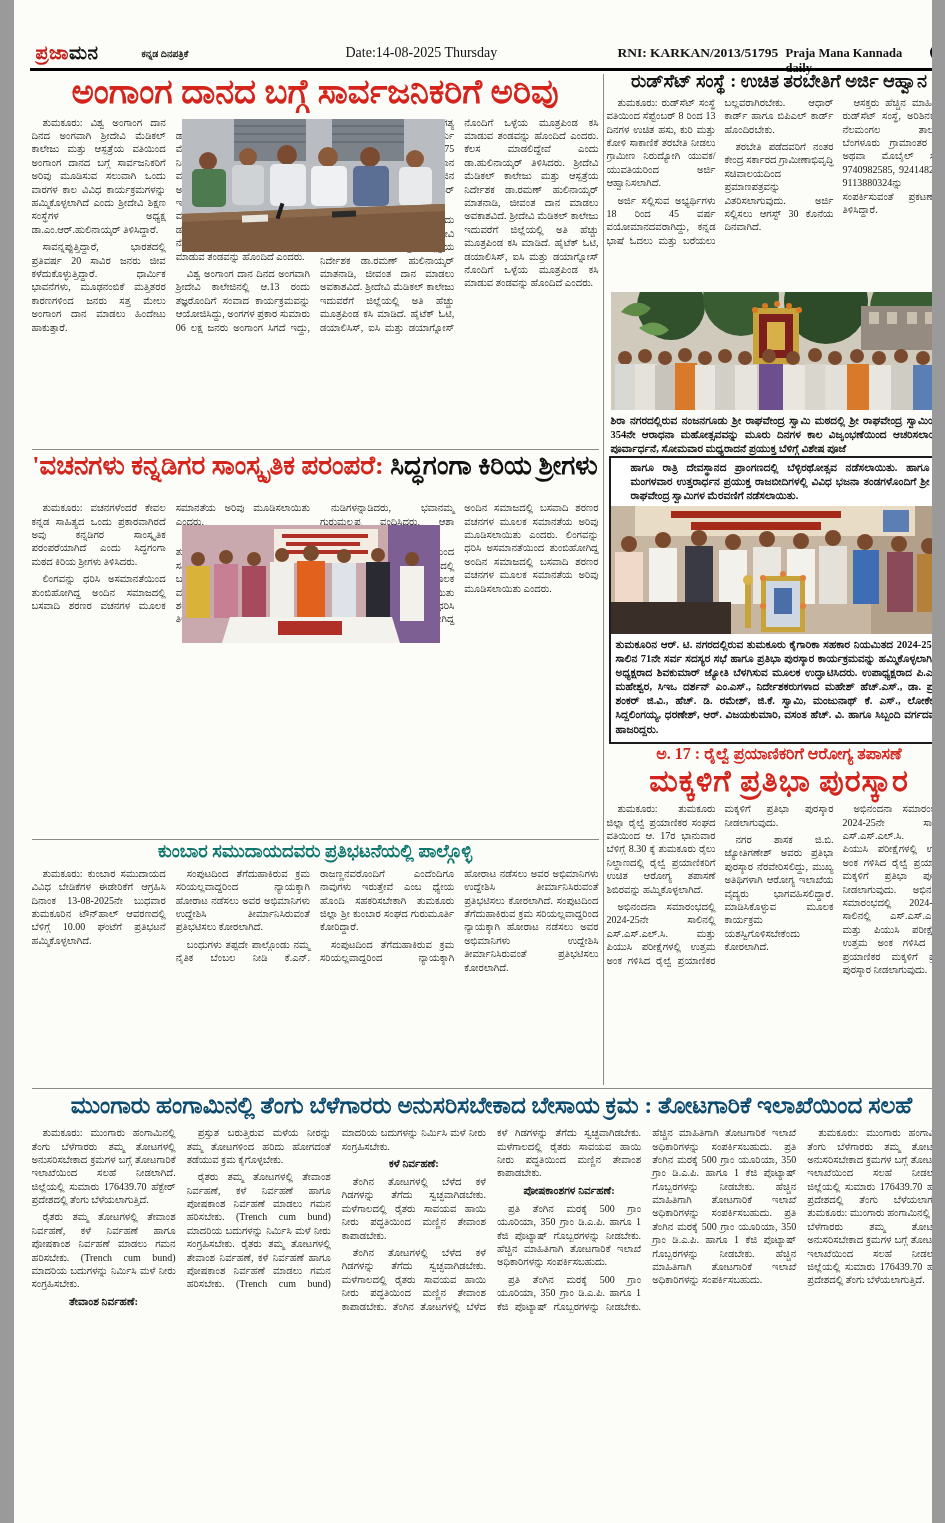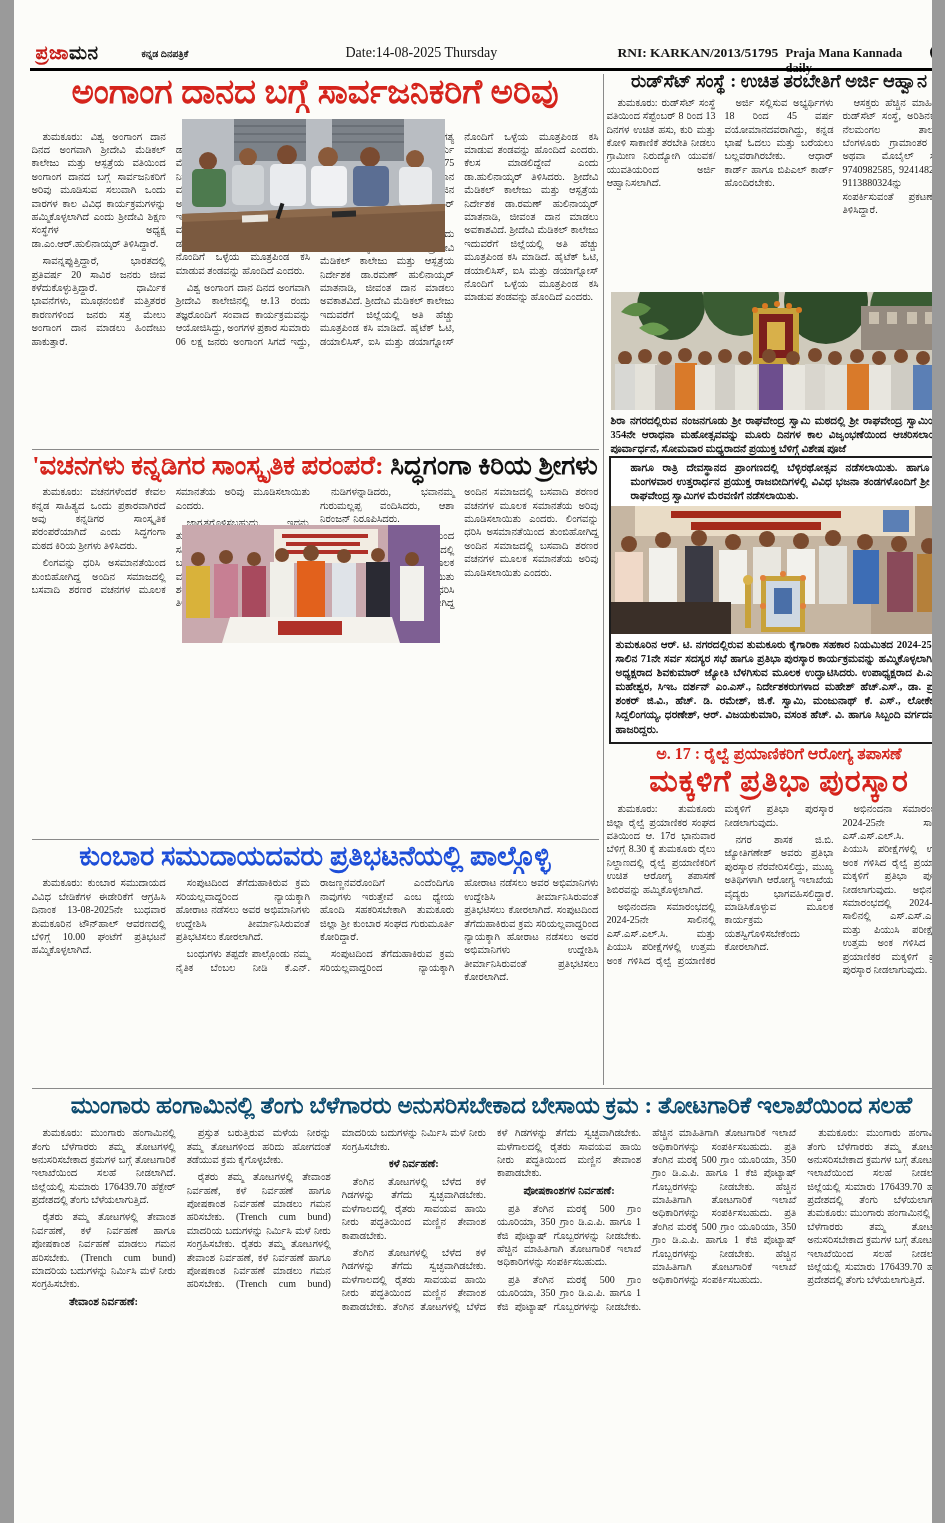--- a/index.html
+++ b/index.html
@@ -48,21 +48,21 @@
   </div>
   <div class="rule-top"></div>
 
   <div class="vdiv" style="left:589px;top:74px;height:1011px;"></div>
   <div class="hdiv" style="left:18px;top:449px;width:567px;"></div>
   <div class="hdiv" style="left:18px;top:839px;width:567px;"></div>
   <div class="hdiv" style="left:18px;top:1088px;width:920px;"></div>
 
   <div class="art" style="left:18px;top:74px;width:567px;height:374px;">
     <h1 class="hl red" style="font-size:34px;color:#d5241c;">ಅಂಗಾಂಗ ದಾನದ ಬಗ್ಗೆ ಸಾರ್ವಜನಿಕರಿಗೆ ಅರಿವು</h1>
-    <div class="cols" style="margin-top:20px;height:322px;column-count:4;">
+    <div class="cols" style="margin-top:6px;height:322px;column-count:4;">
       <p>ತುಮಕೂರು: ವಿಶ್ವ ಅಂಗಾಂಗ ದಾನ ದಿನದ ಅಂಗವಾಗಿ ಶ್ರೀದೇವಿ ಮೆಡಿಕಲ್ ಕಾಲೇಜು ಮತ್ತು ಆಸ್ಪತ್ರೆಯ ವತಿಯಿಂದ ಅಂಗಾಂಗ ದಾನದ ಬಗ್ಗೆ ಸಾರ್ವಜನಿಕರಿಗೆ ಅರಿವು ಮೂಡಿಸುವ ಸಲುವಾಗಿ ಒಂದು ವಾರಗಳ ಕಾಲ ವಿವಿಧ ಕಾರ್ಯಕ್ರಮಗಳನ್ನು ಹಮ್ಮಿಕೊಳ್ಳಲಾಗಿದೆ ಎಂದು ಶ್ರೀದೇವಿ ಶಿಕ್ಷಣ ಸಂಸ್ಥೆಗಳ ಅಧ್ಯಕ್ಷ ಡಾ.ಎಂ.ಆರ್.ಹುಲಿನಾಯ್ಕರ್ ತಿಳಿಸಿದ್ದಾರೆ.</p>
       <p>ಸಾವನ್ನಪ್ಪುತ್ತಿದ್ದಾರೆ, ಭಾರತದಲ್ಲಿ ಪ್ರತಿವರ್ಷ 20 ಸಾವಿರ ಜನರು ಜೀವ ಕಳೆದುಕೊಳ್ಳುತ್ತಿದ್ದಾರೆ. ಧಾರ್ಮಿಕ ಭಾವನೆಗಳು, ಮೂಢನಂಬಿಕೆ ಮತ್ತಿತರರ ಕಾರಣಗಳಿಂದ ಜನರು ಸತ್ತ ಮೇಲು ಅಂಗಾಂಗ ದಾನ ಮಾಡಲು ಹಿಂದೇಟು ಹಾಕುತ್ತಾರೆ.</p>
       <p>ಕೆಲಸ ಮಾಡಲಿದ್ದೇವೆ ಎಂದು ಡಾ.ಹುಲಿನಾಯ್ಕರ್ ತಿಳಿಸಿದರು. ಶ್ರೀದೇವಿ ಮೆಡಿಕಲ್ ಕಾಲೇಜು ಮತ್ತು ಆಸ್ಪತ್ರೆಯ ನಿರ್ದೇಶಕ ಡಾ.ರಮಣ್ ಹುಲಿನಾಯ್ಕರ್ ಮಾತನಾಡಿ, ಜೀವಂತ ದಾನ ಮಾಡಲು ಅವಕಾಶವಿದೆ. ಶ್ರೀದೇವಿ ಮೆಡಿಕಲ್ ಕಾಲೇಜು ಇದುವರೆಗೆ ಜಿಲ್ಲೆಯಲ್ಲಿ ಅತಿ ಹೆಚ್ಚು ಮೂತ್ರಪಿಂಡ ಕಸಿ ಮಾಡಿದೆ. ಹೈಟೆಕ್ ಓಟಿ, ಡಯಾಲಿಸಿಸ್, ಐಸಿ ಮತ್ತು ಡಯಾಗ್ನೋಸ್ ನೊಂದಿಗೆ ಒಳ್ಳೆಯ ಮೂತ್ರಪಿಂಡ ಕಸಿ ಮಾಡುವ ತಂಡವನ್ನು ಹೊಂದಿದೆ ಎಂದರು.</p>
       <p>ವಿಶ್ವ ಅಂಗಾಂಗ ದಾನ ದಿನದ ಅಂಗವಾಗಿ ಶ್ರೀದೇವಿ ಕಾಲೇಜಿನಲ್ಲಿ ಆ.13 ರಂದು ತಜ್ಞರೊಂದಿಗೆ ಸಂವಾದ ಕಾರ್ಯಕ್ರಮವನ್ನು ಆಯೋಜಿಸಿದ್ದು, ಅಂಗಗಳ ಪ್ರಕಾರ ಸುಮಾರು 06 ಲಕ್ಷ ಜನರು ಅಂಗಾಂಗ ಸಿಗದೆ ಇದ್ದು, ದಾನಿಗಳಿಂದಲೂ ಪಡೆದು ಆಗತ್ಯ ಇರುವವರಿಗೆ ಜೋಡಿಸುವ ಕಾರ್ಯ ಕೈಗೊಂಡಿದೆ. ಒಂದು ವರ್ಷದಿಂದ 75 ವರ್ಷದವರೆಗಿನ ವ್ಯಕ್ತಿಗಳು ಅಂಗಾಂಗ ದಾನ ಮಾಡಬಹುದು. ಕಾಲೇಜಿನ ಪ್ರಾಂಶುಪಾಲರಾದ ಡಾ.ಹರೇಂದ್ರಕುಮಾರ್ ಮತ್ತಿತರರಿದ್ದರು.</p>
       <p>ಕೆಲಸ ಮಾಡಲಿದ್ದೇವೆ ಎಂದು ಡಾ.ಹುಲಿನಾಯ್ಕರ್ ತಿಳಿಸಿದರು. ಶ್ರೀದೇವಿ ಮೆಡಿಕಲ್ ಕಾಲೇಜು ಮತ್ತು ಆಸ್ಪತ್ರೆಯ ನಿರ್ದೇಶಕ ಡಾ.ರಮಣ್ ಹುಲಿನಾಯ್ಕರ್ ಮಾತನಾಡಿ, ಜೀವಂತ ದಾನ ಮಾಡಲು ಅವಕಾಶವಿದೆ. ಶ್ರೀದೇವಿ ಮೆಡಿಕಲ್ ಕಾಲೇಜು ಇದುವರೆಗೆ ಜಿಲ್ಲೆಯಲ್ಲಿ ಅತಿ ಹೆಚ್ಚು ಮೂತ್ರಪಿಂಡ ಕಸಿ ಮಾಡಿದೆ. ಹೈಟೆಕ್ ಓಟಿ, ಡಯಾಲಿಸಿಸ್, ಐಸಿ ಮತ್ತು ಡಯಾಗ್ನೋಸ್ ನೊಂದಿಗೆ ಒಳ್ಳೆಯ ಮೂತ್ರಪಿಂಡ ಕಸಿ ಮಾಡುವ ತಂಡವನ್ನು ಹೊಂದಿದೆ ಎಂದರು. ಕೆಲಸ ಮಾಡಲಿದ್ದೇವೆ ಎಂದು ಡಾ.ಹುಲಿನಾಯ್ಕರ್ ತಿಳಿಸಿದರು. ಶ್ರೀದೇವಿ ಮೆಡಿಕಲ್ ಕಾಲೇಜು ಮತ್ತು ಆಸ್ಪತ್ರೆಯ ನಿರ್ದೇಶಕ ಡಾ.ರಮಣ್ ಹುಲಿನಾಯ್ಕರ್ ಮಾತನಾಡಿ, ಜೀವಂತ ದಾನ ಮಾಡಲು ಅವಕಾಶವಿದೆ. ಶ್ರೀದೇವಿ ಮೆಡಿಕಲ್ ಕಾಲೇಜು ಇದುವರೆಗೆ ಜಿಲ್ಲೆಯಲ್ಲಿ ಅತಿ ಹೆಚ್ಚು ಮೂತ್ರಪಿಂಡ ಕಸಿ ಮಾಡಿದೆ. ಹೈಟೆಕ್ ಓಟಿ, ಡಯಾಲಿಸಿಸ್, ಐಸಿ ಮತ್ತು ಡಯಾಗ್ನೋಸ್ ನೊಂದಿಗೆ ಒಳ್ಳೆಯ ಮೂತ್ರಪಿಂಡ ಕಸಿ ಮಾಡುವ ತಂಡವನ್ನು ಹೊಂದಿದೆ ಎಂದರು.</p>
     </div>
     <div class="photo" style="left:150px;top:45px;width:263px;height:133px;">
       <svg viewBox="0 0 263 133" preserveAspectRatio="none">
         <rect width="263" height="133" fill="#b9bdc2"></rect>
         <rect x="52" y="0" width="72" height="42" fill="#7c8289"></rect>
@@ -96,20 +96,21 @@
         <rect x="96" y="84" width="4" height="16" fill="#1c1c1c" transform="rotate(18 98 92)"></rect>
       </svg>
     </div>
   </div>
 
   <div class="art" style="left:593px;top:72px;width:345px;height:214px;">
     <h2 class="hl blk" style="font-size:18px;">ರುಡ್‌ಸೆಟ್ ಸಂಸ್ಥೆ : ಉಚಿತ ತರಬೇತಿಗೆ ಅರ್ಜಿ ಆಹ್ವಾನ</h2>
     <div class="cols" style="margin-top:5px;height:176px;column-count:3;column-gap:9px;">
       <p>ತುಮಕೂರು: ರುಡ್‌ಸೆಟ್ ಸಂಸ್ಥೆ ವತಿಯಿಂದ ಸೆಪ್ಟೆಂಬರ್ 8 ರಿಂದ 13 ದಿನಗಳ ಉಚಿತ ಹಸು, ಕುರಿ ಮತ್ತು ಕೋಳಿ ಸಾಕಾಣಿಕೆ ತರಬೇತಿ ನೀಡಲು ಗ್ರಾಮೀಣ ನಿರುದ್ಯೋಗಿ ಯುವಕ/ಯುವತಿಯರಿಂದ ಅರ್ಜಿ ಆಹ್ವಾನಿಸಲಾಗಿದೆ.</p>
       <p>ಅರ್ಜಿ ಸಲ್ಲಿಸುವ ಅಭ್ಯರ್ಥಿಗಳು 18 ರಿಂದ 45 ವರ್ಷ ವಯೋಮಾನದವರಾಗಿದ್ದು, ಕನ್ನಡ ಭಾಷೆ ಓದಲು ಮತ್ತು ಬರೆಯಲು ಬಲ್ಲವರಾಗಿರಬೇಕು. ಆಧಾರ್ ಕಾರ್ಡ್ ಹಾಗೂ ಬಿಪಿಎಲ್ ಕಾರ್ಡ್ ಹೊಂದಿರಬೇಕು.</p>
+      <p>ತರಬೇತಿ ಪಡೆದವರಿಗೆ ನಂತರ ಕೇಂದ್ರ ಸರ್ಕಾರದ ಗ್ರಾಮೀಣಾಭಿವೃದ್ಧಿ ಸಚಿವಾಲಯದಿಂದ ಪ್ರಮಾಣಪತ್ರವನ್ನು ವಿತರಿಸಲಾಗುವುದು. ಅರ್ಜಿ ಸಲ್ಲಿಸಲು ಆಗಸ್ಟ್ 30 ಕೊನೆಯ ದಿನವಾಗಿದೆ.</p>
       <p>ಆಸಕ್ತರು ಹೆಚ್ಚಿನ ಮಾಹಿತಿಗಾಗಿ ರುಡ್‌ಸೆಟ್ ಸಂಸ್ಥೆ, ಅರಿಶಿನಕುಂಟೆ, ನೆಲಮಂಗಲ ತಾಲ್ಲೂಕು, ಬೆಂಗಳೂರು ಗ್ರಾಮಾಂತರ ಜಿಲ್ಲೆ ಅಥವಾ ಮೊಬೈಲ್ ಸಂಖ್ಯೆ: 9740982585, 9241482541, 9113880324ನ್ನು ಸಂಪರ್ಕಿಸುವಂತೆ ಪ್ರಕಟಣೆಯಲ್ಲಿ ತಿಳಿಸಿದ್ದಾರೆ.</p>
     </div>
   </div>
 
   <div class="photo" style="left:597px;top:292px;width:341px;height:118px;">
     <svg viewBox="0 0 341 118" preserveAspectRatio="none">
       <rect width="341" height="118" fill="#cfcabc"></rect>
       <circle cx="60" cy="14" r="34" fill="#31502c"></circle>
         <circle cx="130" cy="6" r="38" fill="#3a5c33"></circle>
         <circle cx="215" cy="10" r="42" fill="#2e4b29"></circle>
@@ -226,21 +227,21 @@
           </g>
         <rect x="134" y="78" width="6" height="44" fill="#c8a23a"></rect>
           <circle cx="137" cy="74" r="5" fill="#d9b24a"></circle>
       </svg>
     </div>
     <div class="caption" style="padding:4px 5px;">ತುಮಕೂರಿನ ಆರ್. ಟಿ. ನಗರದಲ್ಲಿರುವ ತುಮಕೂರು ಕೈಗಾರಿಕಾ ಸಹಕಾರ ನಿಯಮಿತದ 2024-25 ನೇ ಸಾಲಿನ 71ನೇ ಸರ್ವ ಸದಸ್ಯರ ಸಭೆ ಹಾಗೂ ಪ್ರತಿಭಾ ಪುರಸ್ಕಾರ ಕಾರ್ಯಕ್ರಮವನ್ನು ಹಮ್ಮಿಕೊಳ್ಳಲಾಗಿತ್ತು. ಅಧ್ಯಕ್ಷರಾದ ಶಿವಕುಮಾರ್ ಜ್ಯೋತಿ ಬೆಳಗಿಸುವ ಮೂಲಕ ಉದ್ಘಾಟಿಸಿದರು. ಉಪಾಧ್ಯಕ್ಷರಾದ ಪಿ.ಎನ್. ಮಹೇಶ್ವರ, ಸಿಇಒ ದರ್ಶನ್ ಎಂ.ಎಸ್., ನಿರ್ದೇಶಕರುಗಳಾದ ಮಹೇಶ್ ಹೆಚ್.ಎಸ್., ಡಾ. ಪ್ರಭು ಶಂಕರ್ ಜಿ.ವಿ., ಹೆಚ್. ಡಿ. ರಮೇಶ್, ಜಿ.ಕೆ. ಸ್ವಾಮಿ, ಮಂಜುನಾಥ್ ಕೆ. ಎಸ್., ಲೋಕೇಶ್, ಸಿದ್ದಲಿಂಗಯ್ಯ, ಧರಣೇಶ್, ಆರ್. ವಿಜಯಕುಮಾರಿ, ವಸಂತ ಹೆಚ್. ವಿ. ಹಾಗೂ ಸಿಬ್ಬಂದಿ ವರ್ಗದವರು ಹಾಜರಿದ್ದರು.</div>
   </div>
 
   <div class="art" style="left:18px;top:452px;width:567px;height:385px;">
     <h2 class="hl" style="font-size:26px;"><span class="red">'ವಚನಗಳು ಕನ್ನಡಿಗರ ಸಾಂಸ್ಕೃತಿಕ ಪರಂಪರೆ:</span><span class="blk"> ಸಿದ್ಧಗಂಗಾ ಕಿರಿಯ ಶ್ರೀಗಳು</span></h2>
-    <div class="cols" style="margin-top:6px;height:340px;column-count:4;">
+    <div class="cols" style="margin-top:22px;height:340px;column-count:4;">
       <p>ತುಮಕೂರು: ವಚನಗಳೆಂದರೆ ಕೇವಲ ಕನ್ನಡ ಸಾಹಿತ್ಯದ ಒಂದು ಪ್ರಕಾರವಾಗಿರದೆ ಅವು ಕನ್ನಡಿಗರ ಸಾಂಸ್ಕೃತಿಕ ಪರಂಪರೆಯಾಗಿದೆ ಎಂದು ಸಿದ್ಧಗಂಗಾ ಮಠದ ಕಿರಿಯ ಶ್ರೀಗಳು ತಿಳಿಸಿದರು.</p>
       <p>ಲಿಂಗವನ್ನು ಧರಿಸಿ ಅಸಮಾನತೆಯಿಂದ ತುಂಬಿಹೋಗಿದ್ದ ಅಂದಿನ ಸಮಾಜದಲ್ಲಿ ಬಸವಾದಿ ಶರಣರ ವಚನಗಳ ಮೂಲಕ ಸಮಾನತೆಯ ಅರಿವು ಮೂಡಿಸಲಾಯಿತು ಎಂದರು.</p>
       <p>ಜಾಗೃತಗೊಳಿಸಬಹುದು. ಇದನ್ನು ತುಮಕೂರಿನಲ್ಲಿ ಮಾಡುತ್ತಿರುವ ಬಸವ ಸಮಿತಿಯ ಕಾರ್ಯ ಶ್ಲಾಘನೀಯ, ಬಸವಪ್ರಜ್ಞೆಯನ್ನು ಪಡೆಯಬೇಕು. ಹೀಗೆ ಮಾಡುವುದರ ಮೂಲಕ ಬಸವಾದಿ ಶರಣರಿಗೆ ಗೌರವ ನೀಡಿದಂತೆ ಎಂದು ತಿಳಿಸಿದರು.</p>
       <p>ನುಡಿಗಳನ್ನಾಡಿದರು, ಭವಾನಮ್ಮ ಗುರುಮಲ್ಲಪ್ಪ ವಂದಿಸಿದರು, ಆಶಾ ನಿರಂಜನ್ ನಿರೂಪಿಸಿದರು.</p>
       <p>ಲಿಂಗವನ್ನು ಧರಿಸಿ ಅಸಮಾನತೆಯಿಂದ ತುಂಬಿಹೋಗಿದ್ದ ಅಂದಿನ ಸಮಾಜದಲ್ಲಿ ಬಸವಾದಿ ಶರಣರ ವಚನಗಳ ಮೂಲಕ ಸಮಾನತೆಯ ಅರಿವು ಮೂಡಿಸಲಾಯಿತು ಎಂದರು. ಲಿಂಗವನ್ನು ಧರಿಸಿ ಅಸಮಾನತೆಯಿಂದ ತುಂಬಿಹೋಗಿದ್ದ ಅಂದಿನ ಸಮಾಜದಲ್ಲಿ ಬಸವಾದಿ ಶರಣರ ವಚನಗಳ ಮೂಲಕ ಸಮಾನತೆಯ ಅರಿವು ಮೂಡಿಸಲಾಯಿತು ಎಂದರು. ಲಿಂಗವನ್ನು ಧರಿಸಿ ಅಸಮಾನತೆಯಿಂದ ತುಂಬಿಹೋಗಿದ್ದ ಅಂದಿನ ಸಮಾಜದಲ್ಲಿ ಬಸವಾದಿ ಶರಣರ ವಚನಗಳ ಮೂಲಕ ಸಮಾನತೆಯ ಅರಿವು ಮೂಡಿಸಲಾಯಿತು ಎಂದರು.</p>
     </div>
     <div class="photo" style="left:150px;top:73px;width:258px;height:118px;">
       <svg viewBox="0 0 258 118" preserveAspectRatio="none">
         <rect width="258" height="118" fill="#c9a9ae"></rect>
         <rect x="206" y="0" width="52" height="118" fill="#7e5f93"></rect>
@@ -281,21 +282,21 @@
     <h2 class="hl red" style="font-size:30px;color:#d5241c;letter-spacing:1px;">ಮಕ್ಕಳಿಗೆ ಪ್ರತಿಭಾ ಪುರಸ್ಕಾರ</h2>
     <div class="cols" style="margin-top:6px;height:268px;column-count:3;column-gap:9px;">
       <p>ತುಮಕೂರು: ತುಮಕೂರು ಜಿಲ್ಲಾ ರೈಲ್ವೆ ಪ್ರಯಾಣಿಕರ ಸಂಘದ ವತಿಯಿಂದ ಆ. 17ರ ಭಾನುವಾರ ಬೆಳಿಗ್ಗೆ 8.30 ಕ್ಕೆ ತುಮಕೂರು ರೈಲು ನಿಲ್ದಾಣದಲ್ಲಿ ರೈಲ್ವೆ ಪ್ರಯಾಣಿಕರಿಗೆ ಉಚಿತ ಆರೋಗ್ಯ ತಪಾಸಣೆ ಶಿಬಿರವನ್ನು ಹಮ್ಮಿಕೊಳ್ಳಲಾಗಿದೆ.</p>
       <p>ಅಭಿನಂದನಾ ಸಮಾರಂಭದಲ್ಲಿ 2024-25ನೇ ಸಾಲಿನಲ್ಲಿ ಎಸ್.ಎಸ್.ಎಲ್.ಸಿ. ಮತ್ತು ಪಿಯುಸಿ ಪರೀಕ್ಷೆಗಳಲ್ಲಿ ಉತ್ತಮ ಅಂಕ ಗಳಿಸಿದ ರೈಲ್ವೆ ಪ್ರಯಾಣಿಕರ ಮಕ್ಕಳಿಗೆ ಪ್ರತಿಭಾ ಪುರಸ್ಕಾರ ನೀಡಲಾಗುವುದು.</p>
       <p>ನಗರ ಶಾಸಕ ಜಿ.ಬಿ. ಜ್ಯೋತಿಗಣೇಶ್ ಅವರು ಪ್ರತಿಭಾ ಪುರಸ್ಕಾರ ನೆರವೇರಿಸಲಿದ್ದು, ಮುಖ್ಯ ಅತಿಥಿಗಳಾಗಿ ಆರೋಗ್ಯ ಇಲಾಖೆಯ ವೈದ್ಯರು ಭಾಗವಹಿಸಲಿದ್ದಾರೆ. ಮಾಡಿಸಿಕೊಳ್ಳುವ ಮೂಲಕ ಕಾರ್ಯಕ್ರಮ ಯಶಸ್ವಿಗೊಳಿಸಬೇಕೆಂದು ಕೋರಲಾಗಿದೆ.</p>
       <p>ಅಭಿನಂದನಾ ಸಮಾರಂಭದಲ್ಲಿ 2024-25ನೇ ಸಾಲಿನಲ್ಲಿ ಎಸ್.ಎಸ್.ಎಲ್.ಸಿ. ಮತ್ತು ಪಿಯುಸಿ ಪರೀಕ್ಷೆಗಳಲ್ಲಿ ಉತ್ತಮ ಅಂಕ ಗಳಿಸಿದ ರೈಲ್ವೆ ಪ್ರಯಾಣಿಕರ ಮಕ್ಕಳಿಗೆ ಪ್ರತಿಭಾ ಪುರಸ್ಕಾರ ನೀಡಲಾಗುವುದು. ಅಭಿನಂದನಾ ಸಮಾರಂಭದಲ್ಲಿ 2024-25ನೇ ಸಾಲಿನಲ್ಲಿ ಎಸ್.ಎಸ್.ಎಲ್.ಸಿ. ಮತ್ತು ಪಿಯುಸಿ ಪರೀಕ್ಷೆಗಳಲ್ಲಿ ಉತ್ತಮ ಅಂಕ ಗಳಿಸಿದ ರೈಲ್ವೆ ಪ್ರಯಾಣಿಕರ ಮಕ್ಕಳಿಗೆ ಪ್ರತಿಭಾ ಪುರಸ್ಕಾರ ನೀಡಲಾಗುವುದು.</p>
     </div>
   </div>
 
   <div class="art" style="left:18px;top:842px;width:567px;height:243px;">
-    <h2 class="hl red" style="font-size:27px;color:#1d4ed8;">ಕುಂಬಾರ ಸಮುದಾಯದವರು ಪ್ರತಿಭಟನೆಯಲ್ಲಿ ಪಾಲ್ಗೊಳ್ಳಿ</h2>
+    <h2 class="hl red" style="font-size:18px;color:#0f766e;">ಕುಂಬಾರ ಸಮುದಾಯದವರು ಪ್ರತಿಭಟನೆಯಲ್ಲಿ ಪಾಲ್ಗೊಳ್ಳಿ</h2>
     <div class="cols" style="margin-top:6px;height:196px;column-count:4;">
       <p>ತುಮಕೂರು: ಕುಂಬಾರ ಸಮುದಾಯದ ವಿವಿಧ ಬೇಡಿಕೆಗಳ ಈಡೇರಿಕೆಗೆ ಆಗ್ರಹಿಸಿ ದಿನಾಂಕ 13-08-2025ನೇ ಬುಧವಾರ ತುಮಕೂರಿನ ಟೌನ್‌ಹಾಲ್ ಆವರಣದಲ್ಲಿ ಬೆಳಿಗ್ಗೆ 10.00 ಘಂಟೆಗೆ ಪ್ರತಿಭಟನೆ ಹಮ್ಮಿಕೊಳ್ಳಲಾಗಿದೆ.</p>
       <p>ಸಂಪುಟದಿಂದ ತೆಗೆದುಹಾಕಿರುವ ಕ್ರಮ ಸರಿಯಲ್ಲವಾದ್ದರಿಂದ ನ್ಯಾಯಕ್ಕಾಗಿ ಹೋರಾಟ ನಡೆಸಲು ಅವರ ಅಭಿಮಾನಿಗಳು ಉದ್ದೇಶಿಸಿ ತೀರ್ಮಾನಿಸಿರುವಂತೆ ಪ್ರತಿಭಟಿಸಲು ಕೋರಲಾಗಿದೆ.</p>
       <p>ಬಂಧುಗಳು ತಪ್ಪದೇ ಪಾಲ್ಗೊಂಡು ನಮ್ಮ ನೈತಿಕ ಬೆಂಬಲ ನೀಡಿ ಕೆ.ಎನ್. ರಾಜಣ್ಣನವರೊಂದಿಗೆ ಎಂದೆಂದಿಗೂ ನಾವುಗಳು ಇರುತ್ತೇವೆ ಎಂಬ ಧ್ಯೇಯ ಹೊಂದಿ ಸಹಕರಿಸಬೇಕಾಗಿ ತುಮಕೂರು ಜಿಲ್ಲಾ ಶ್ರೀ ಕುಂಬಾರ ಸಂಘದ ಗುರುಮೂರ್ತಿ ಕೋರಿದ್ದಾರೆ.</p>
       <p>ಸಂಪುಟದಿಂದ ತೆಗೆದುಹಾಕಿರುವ ಕ್ರಮ ಸರಿಯಲ್ಲವಾದ್ದರಿಂದ ನ್ಯಾಯಕ್ಕಾಗಿ ಹೋರಾಟ ನಡೆಸಲು ಅವರ ಅಭಿಮಾನಿಗಳು ಉದ್ದೇಶಿಸಿ ತೀರ್ಮಾನಿಸಿರುವಂತೆ ಪ್ರತಿಭಟಿಸಲು ಕೋರಲಾಗಿದೆ. ಸಂಪುಟದಿಂದ ತೆಗೆದುಹಾಕಿರುವ ಕ್ರಮ ಸರಿಯಲ್ಲವಾದ್ದರಿಂದ ನ್ಯಾಯಕ್ಕಾಗಿ ಹೋರಾಟ ನಡೆಸಲು ಅವರ ಅಭಿಮಾನಿಗಳು ಉದ್ದೇಶಿಸಿ ತೀರ್ಮಾನಿಸಿರುವಂತೆ ಪ್ರತಿಭಟಿಸಲು ಕೋರಲಾಗಿದೆ.</p>
     </div>
   </div>
 
   <div class="art" style="left:18px;top:1094px;width:920px;height:420px;">
     <h2 class="hl red" style="font-size:23px;color:#0c4a6e;">ಮುಂಗಾರು ಹಂಗಾಮಿನಲ್ಲಿ ತೆಂಗು ಬೆಳೆಗಾರರು ಅನುಸರಿಸಬೇಕಾದ ಬೇಸಾಯ ಕ್ರಮ : ತೋಟಗಾರಿಕೆ ಇಲಾಖೆಯಿಂದ ಸಲಹೆ</h2>

